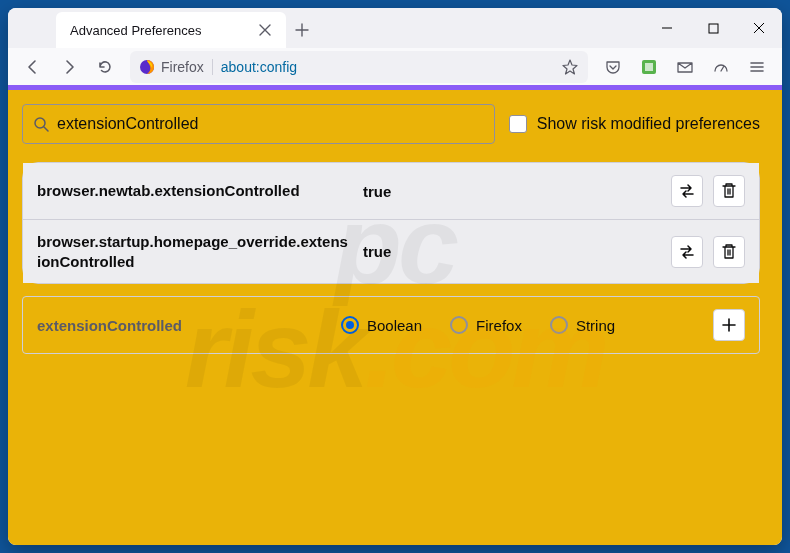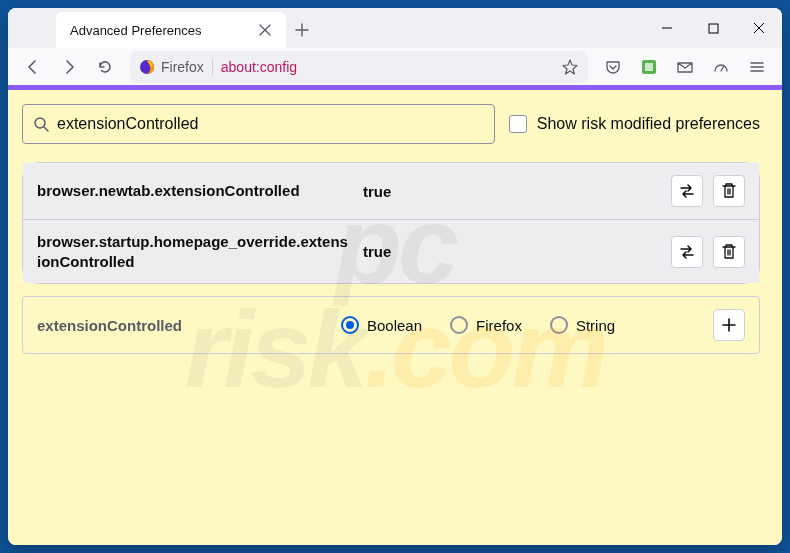--- a/index.html
+++ b/index.html
@@ -9,23 +9,23 @@
 .tab { display: flex; align-items: center; background: #fff; border-radius: 6px 6px 0 0; margin: 4px 0 0 48px; padding: 0 10px 0 14px; min-width: 230px; gap: 8px; font-size: 13px; color: #15141a; }
 .tab-close { margin-left: auto; display:flex; align-items:center; justify-content:center; width:22px; height:22px; border-radius:3px; }
 .newtab { display:flex; align-items:center; justify-content:center; width:32px; margin-top:4px; }
 .win-controls { margin-left: auto; display:flex; }
 .win-btn { width: 46px; display:flex; align-items:center; justify-content:center; }
 .toolbar { height: 42px; display:flex; align-items:center; padding: 0 8px; gap: 2px; background:#f9f9fb; border-bottom:5px solid #8b5cf6; }
 .tb-btn { width:34px; height:32px; display:flex; align-items:center; justify-content:center; border-radius:4px; }
 .urlbar { flex:1; height:32px; background:#f0f0f4; border:1px solid transparent; border-radius:6px; display:flex; align-items:center; padding:0 8px; margin:0 6px; gap:8px; font-size:14px; color:#5b5b66; }
 .url-identity { display:flex; align-items:center; gap:6px; padding-right:8px; border-right:1px solid #cfcfd8; }
 .ff-logo { width:16px; height:16px; }
-.url-text { color:#be185d; }
+.url-text { color:#0369a1; }
 .url-star { margin-left:auto; }
-.content { flex:1; background:#fef9c3; padding: 14px 22px 0 14px; overflow:auto; }
+.content { flex:1; background:#eab308; padding: 14px 22px 0 14px; overflow:auto; }
 .search-row { display:flex; gap:14px; align-items:center; margin-bottom:18px; }
 .search-box { flex:1; max-width: 478px; height:40px; border:1px solid #8f8f9d; border-radius:4px; display:flex; align-items:center; padding:0 10px; gap:8px; }
 .search-input { border:none; outline:none; flex:1; font-size:16px; color:#0c0c0d; background:transparent; }
 .checkbox-wrap { display:flex; align-items:center; gap:10px; font-size:16px; color:#0c0c0d; }
 .cbox { width:18px; height:18px; border:1px solid #8f8f9d; border-radius:3px; background:#fff; }
 .pref-list { border:1px solid #cfcfd8; border-radius:16px; }
 .pref-row { display:flex; align-items:center; padding: 12px 14px; gap:14px; background:#ededf0; border-bottom:1px solid #cfcfd8; font-size:15px; font-weight:700; color:#0c0c0d; }
 .pref-row:last-child { border-bottom:none; }
 .pref-name { width: 312px; word-break: break-all; line-height:1.3; }
 .pref-value { flex:1; }

